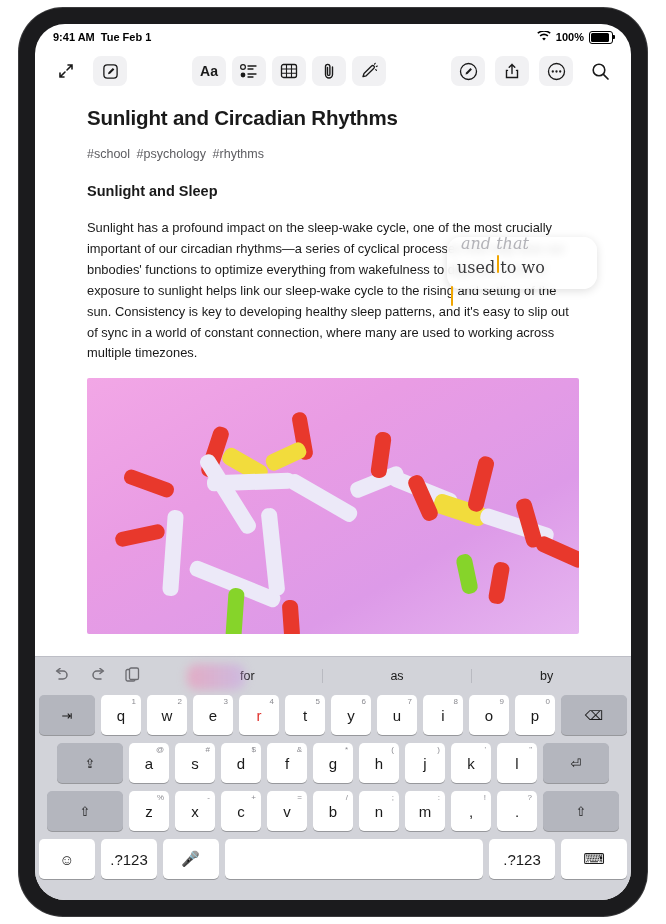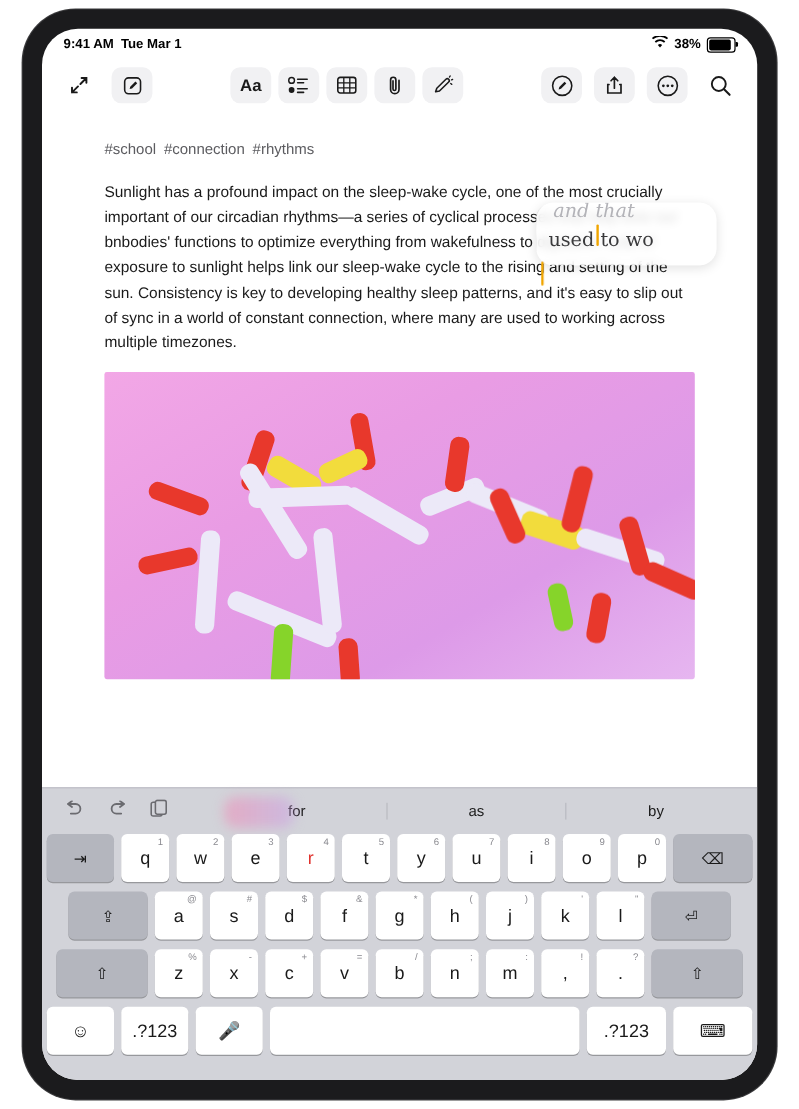--- a/index.html
+++ b/index.html
@@ -254,31 +254,31 @@
 </style>
 </head>
 <body>
 
 <div id="device">
   <div id="screen">
 
     <div class="status-bar">
       <div class="status-left">
         <span>9:41 AM</span>
-        <span>Tue Mar 1</span>
+        <span>Tue Feb 1</span>
       </div>
       <div class="status-right">
         <span class="wifi-glyph">
           <svg width="14" height="11" viewBox="0 0 14 11">
               <path d="M7 9.6l1.8-2.2a2.9 2.9 0 00-3.6 0L7 9.6z" fill="#000"></path>
               <path d="M3.6 5.6a5.4 5.4 0 016.8 0l1-1.3a7 7 0 00-8.8 0l1 1.3z" fill="#000"></path>
               <path d="M1.2 2.8a9 9 0 0111.6 0l.9-1.2a10.5 10.5 0 00-13.4 0l.9 1.2z" fill="#000"></path>
             </svg>
         </span>
-        <span>38%</span>
+        <span>100%</span>
         <span class="battery">
             <span class="battery-fill"></span>
           </span>
       </div>
     </div>
 
     <div class="toolbar">
       <div class="tb-left">
         <div class="tb-btn">
           <svg width="18" height="18" viewBox="0 0 18 18">
@@ -347,27 +347,29 @@
         <div class="tb-btn">
           <svg width="19" height="19" viewBox="0 0 19 19">
               <circle cx="8" cy="8" r="5.8" stroke="#1a1a1a" stroke-width="1.6" fill="none"></circle>
               <path d="M12.4 12.4L17 17" stroke="#1a1a1a" stroke-width="1.7" stroke-linecap="round"></path>
             </svg>
         </div>
       </div>
     </div>
 
     <div class="note">
+      <div class="note-title">Sunlight and Circadian Rhythms</div>
 
       <div class="tags">
         <span>#school</span>
-        <span>#connection</span>
+        <span>#psychology</span>
         <span>#rhythms</span>
       </div>
 
+      <div class="subhead">Sunlight and Sleep</div>
 
       <div class="body-text">
         <span>Sunlight has a profound impact on the sleep-wake cycle, one of the most crucially important of our circadian rhythms—a series of cyclical processes that help time our bnbodies' functions to optimize everything from wakefulness to digestion. Lots of exposure to sunlight helps link our sleep-wake cycle to the rising and setting of the sun. Consistency is key to developing healthy sleep patterns, and it's easy to slip out of sync in a world of constant connection, where many are used to working across multiple timezones.</span>
 
         <div class="scribble-bubble">
           <div class="scribble-faded">and that</div>
           <div class="scribble-text">used to wo</div>
           <div class="caret caret-a"></div>
         </div>
         <div class="caret caret-b"></div>

